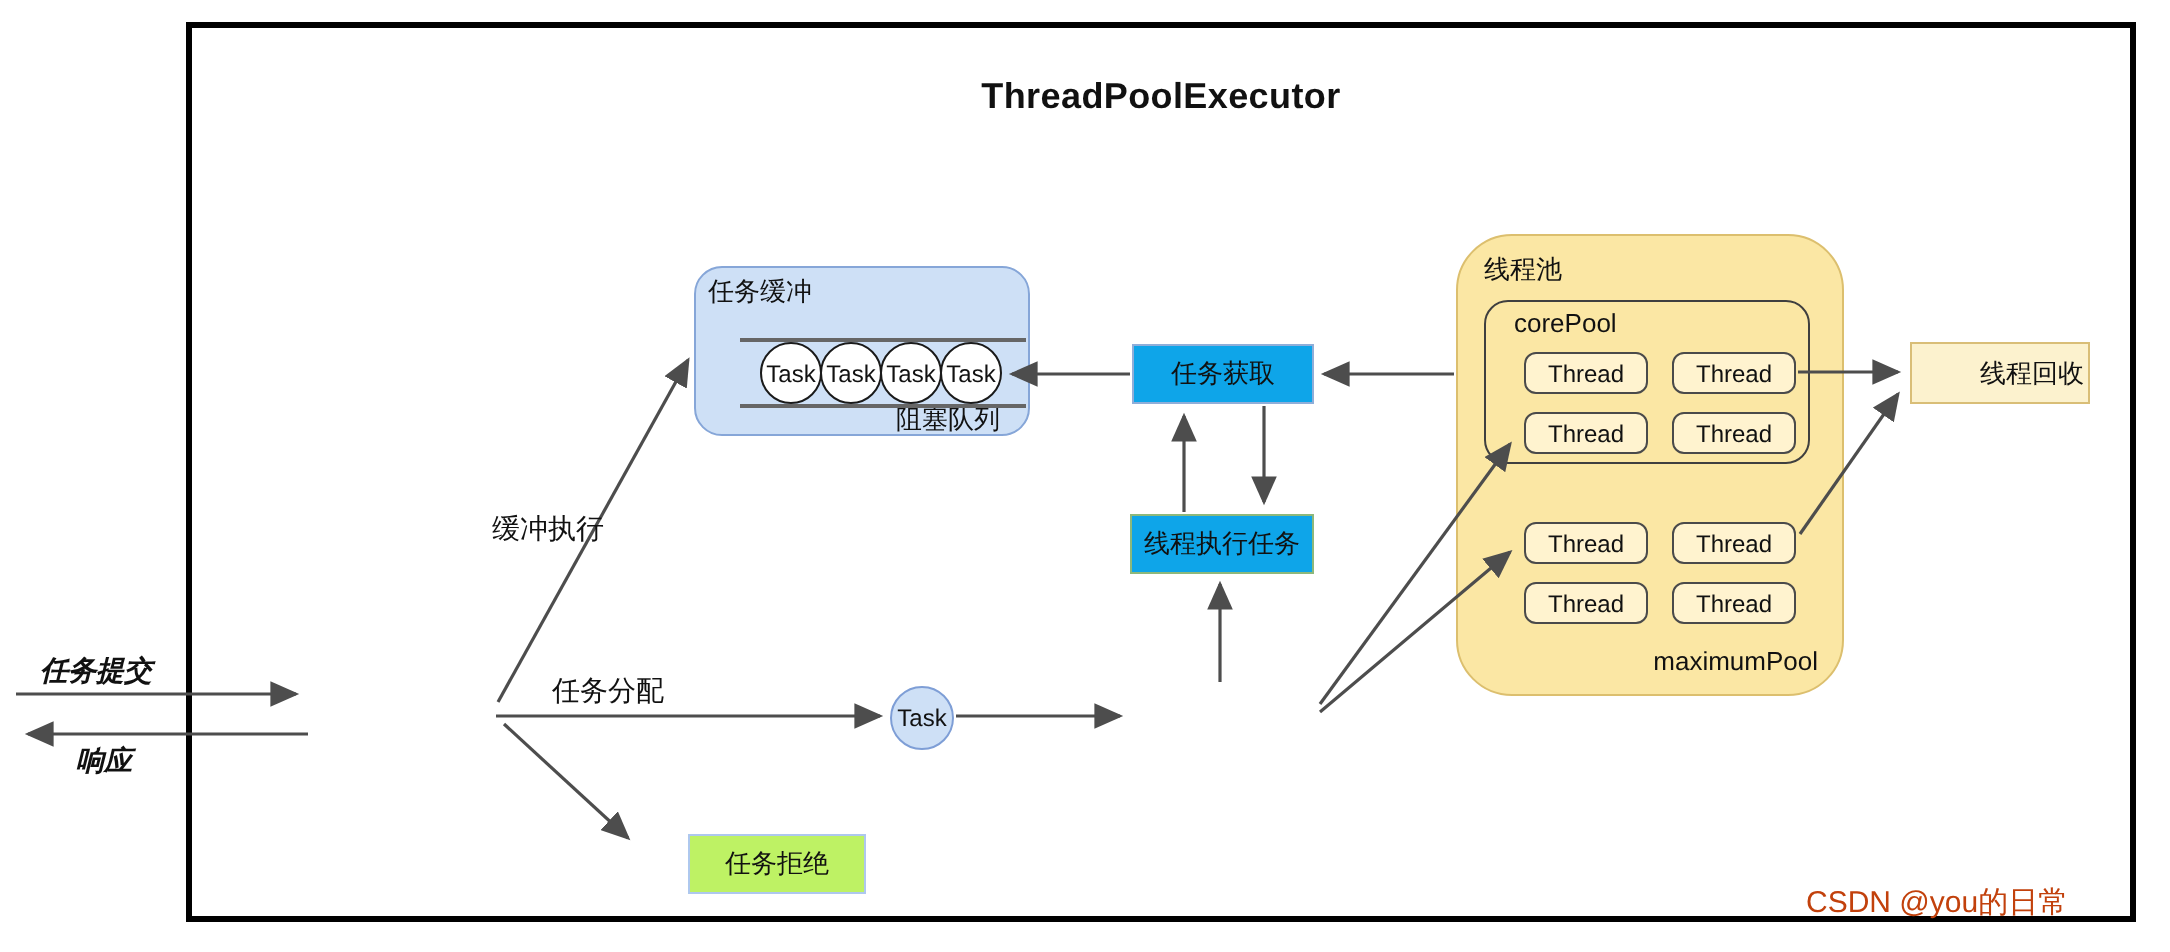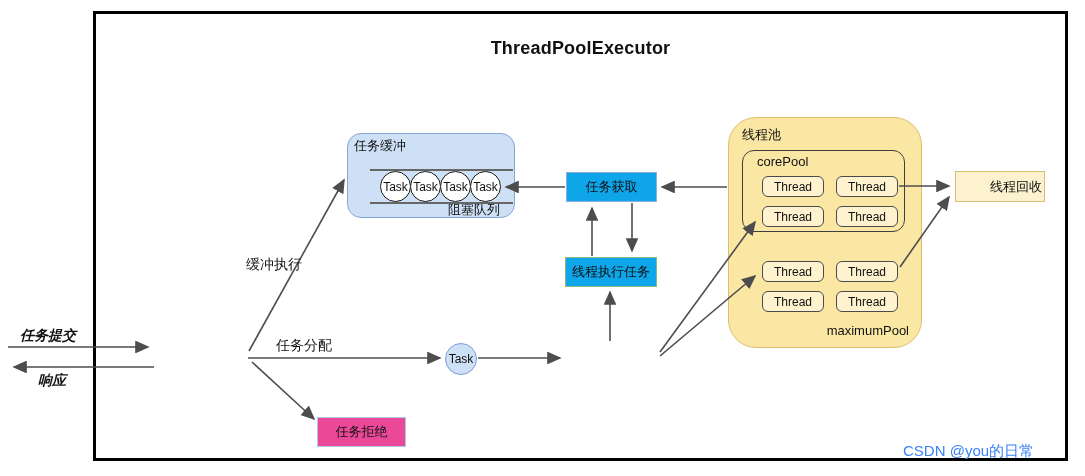--- a/index.html
+++ b/index.html
@@ -7,21 +7,21 @@
     font-family:"Liberation Sans","DejaVu Sans",sans-serif; color:#111; }
   #canvas { position:relative; width:964px; height:476px; background:#fff; }
   #frame { position:absolute; left:93px; top:11px; width:975px; height:450px;
     border:3px solid #000; background:#fff; }
   #title { position:absolute; left:93px; top:38px; width:975px; text-align:center;
     font-size:18px; font-weight:bold; letter-spacing:.2px; }
   svg.overlay { position:absolute; left:0; top:0; width:1085px; height:476px; z-index:5; }
   .node { position:absolute; display:flex; align-items:center; justify-content:center;
     font-size:13px; z-index:6; }
   .blue   { background:#0ea5e9; border:1.5px solid #8faed9; }
-  .bluelt { background:#ec4899; border:1.5px solid #aec8ee; }
+  .bluelt { background:#bef264; border:1.5px solid #aec8ee;margin-left:27px; }
   .green  { background:#0ea5e9; border:1.5px solid #8db87b; }
   .yellow { background:#fcf2ce; border:1.5px solid #d9be77;padding-left:32px; }
   #buffer-box { position:absolute; left:347px; top:133px; width:168px; height:85px;
     background:#cee0f6; border:1.5px solid #86a6d8; border-radius:14px; z-index:4; }
   #buffer-label { position:absolute; left:6px; top:3px; font-size:13px; }
   #queue-label { position:absolute; right:14px; top:19px; font-size:13px;margin-top:48px; }
   .qtask { position:absolute; width:31px; height:31px; border-radius:50%;
     background:#fff; border:1.6px solid #1a1a1a; display:flex; align-items:center;
     justify-content:center; font-size:12px; z-index:7; top:171px; }
   #direct-task { position:absolute; left:445px; top:343px; width:32px; height:32px;
@@ -33,21 +33,21 @@
   #corepool-box { position:absolute; left:742px; top:150px; width:163px; height:82px;
     border:1.5px solid #3f3f3f; border-radius:12px; z-index:4; }
   #corepool-label { position:absolute; left:14px; top:3px; font-size:13px; }
   #maxpool-label { position:absolute; right:12px; bottom:9px; font-size:13px; z-index:5; }
   .thread { position:absolute; width:62px; height:21px; background:#fff3cf;
     border:1.5px solid #4a4a4a; border-radius:6px; display:flex; align-items:center;
     justify-content:center; font-size:12px; z-index:6; }
   .edge-label { position:absolute; font-size:14px; z-index:6; }
   .io-label { position:absolute; font-size:14px; font-weight:bold; z-index:6;font-style:italic; }
   #watermark { position:absolute; left:903px; top:442px; width:182px; font-size:15px;
-    color:#3b82f6; z-index:9; white-space:nowrap; }
+    color:#c2410c; z-index:9; white-space:nowrap; }
 </style>
 </head>
 <body>
 
 <div id="canvas">
 
   <div id="frame"></div>
 
   <div id="title">ThreadPoolExecutor</div>
 

